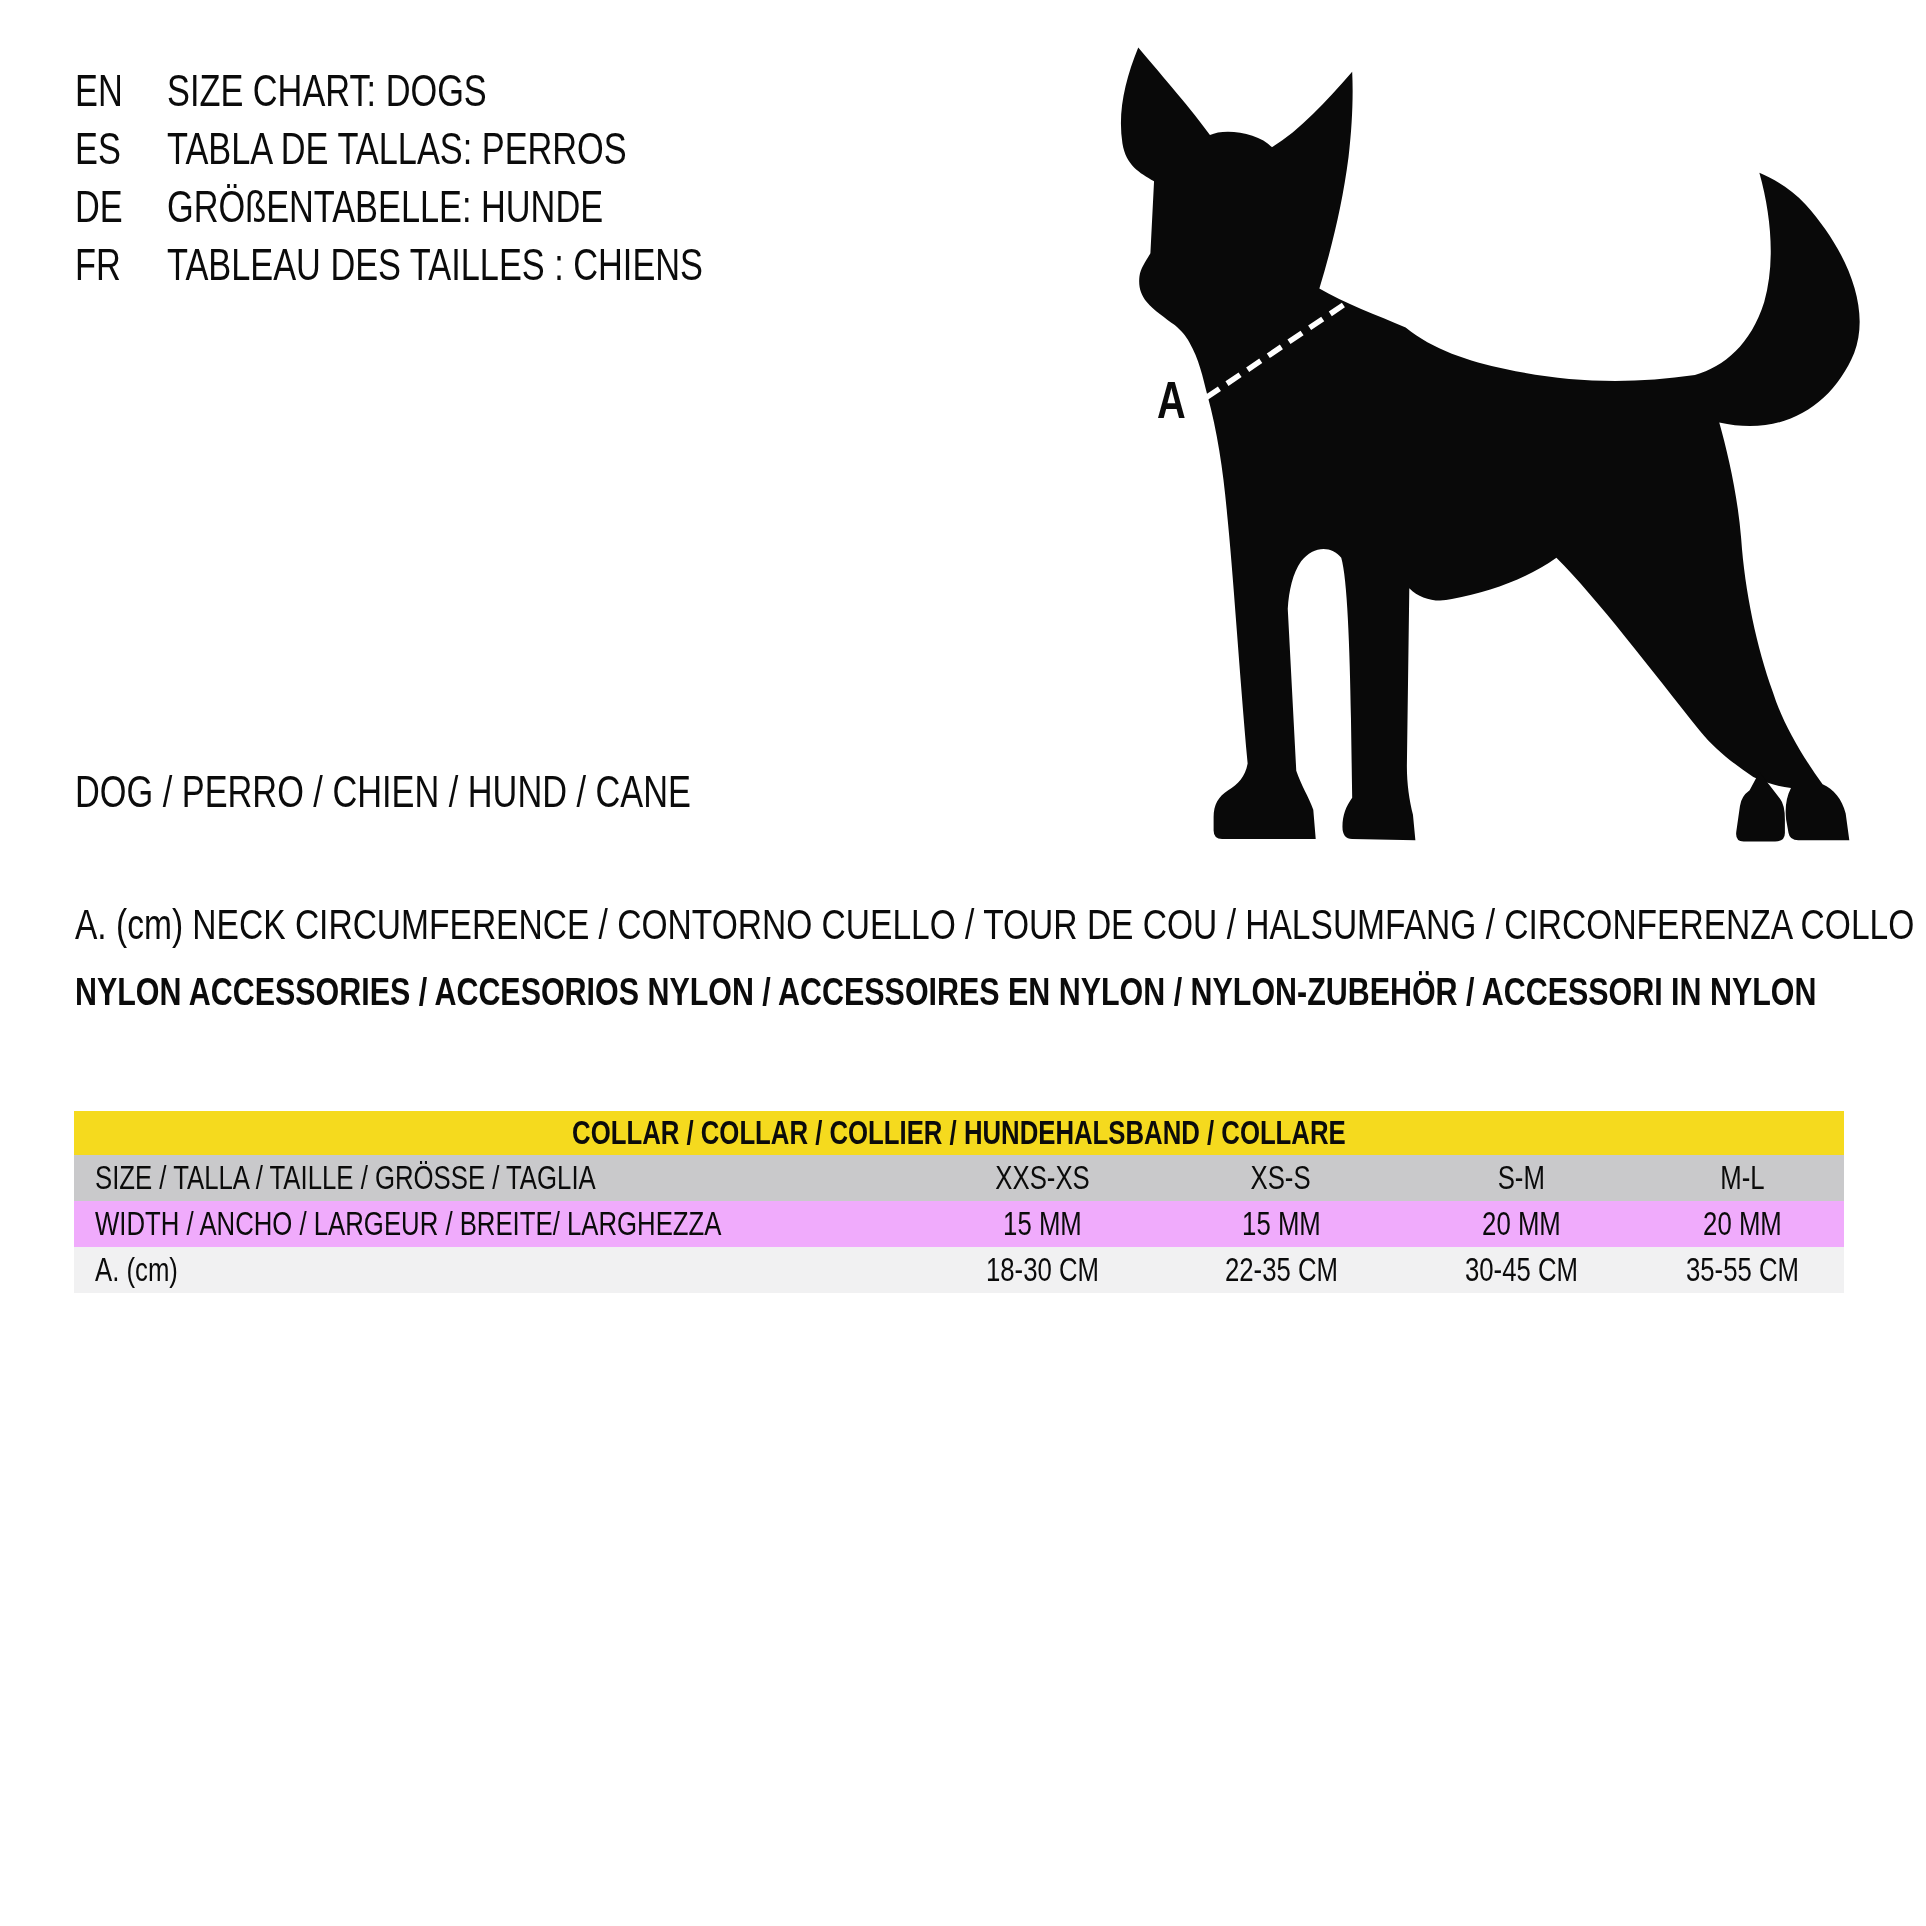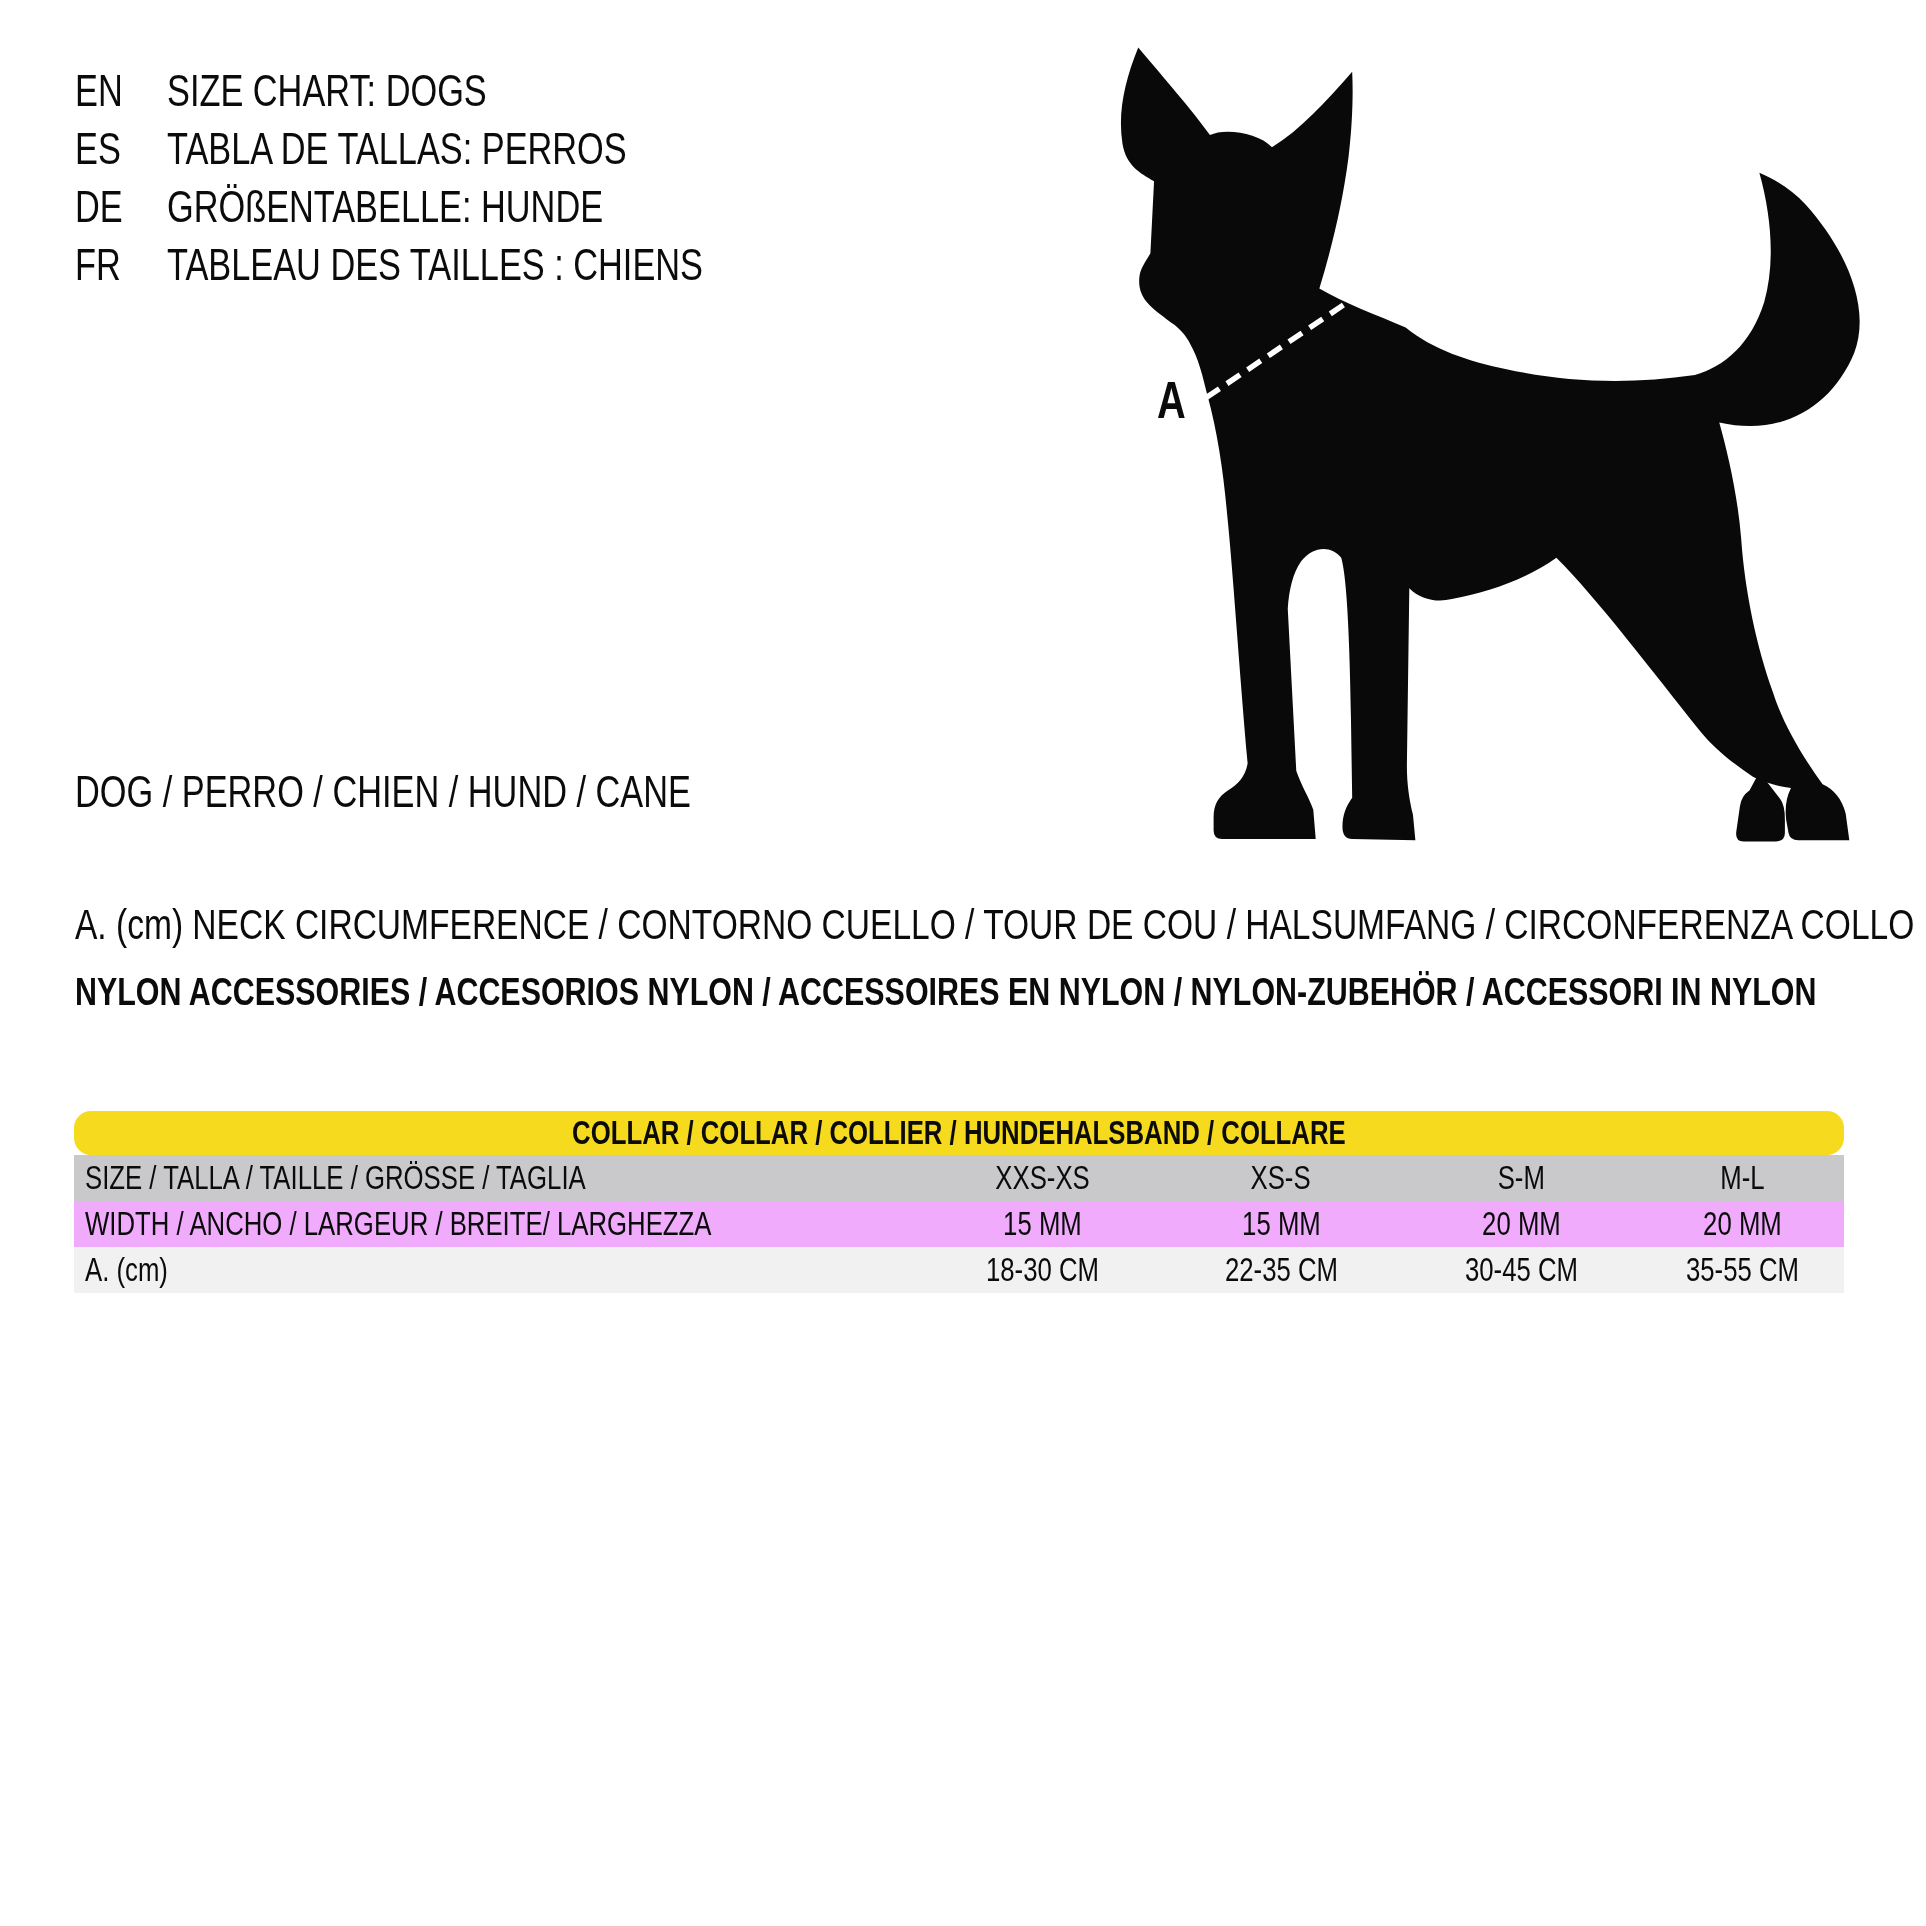--- a/index.html
+++ b/index.html
@@ -27,26 +27,26 @@
   .a-label{position:absolute; left:31px; top:341px; width:74px; text-align:center;
            font-size:51px; font-weight:700; line-height:1;}
 
   
   .dog-caption{position:absolute; left:75px; top:770px; font-size:44px; line-height:1;text-align:center;}
   .note-measure{position:absolute; left:75px; top:903px; font-size:43px; line-height:1;}
   .note-material{position:absolute; left:75px; top:972px; font-size:39px; line-height:1; font-weight:700;}
 
   
   .size-table{position:absolute; left:74px; top:1111px; width:1770px; font-size:33px;}
-  .thead{height:44px; background:#F5DA1E; display:flex; align-items:center; justify-content:center; font-weight:700;border-radius:17px;}
+  .thead{height:44px; background:#F5DA1E; display:flex; align-items:center; justify-content:center; font-weight:700;}
   .trow{height:46px; display:grid; grid-template-columns:850px 237px 240px 240px 202px; align-items:center;}
   .row-gray{background:#C9C9CB;}
   .row-white{background:#f0abfc;}
   .row-light{background:#F1F1F2;}
-  .tlabel{padding-left:11px; text-align:left;}
+  .tlabel{padding-left:21px; text-align:left;}
   .tcell{text-align:center;}
 </style>
 </head>
 <body>
 
 <div class="page">
 
   <div class="lang-block">
     <div class="lang-row">
       <span class="lang-code"><span class="cond">EN</span></span>

